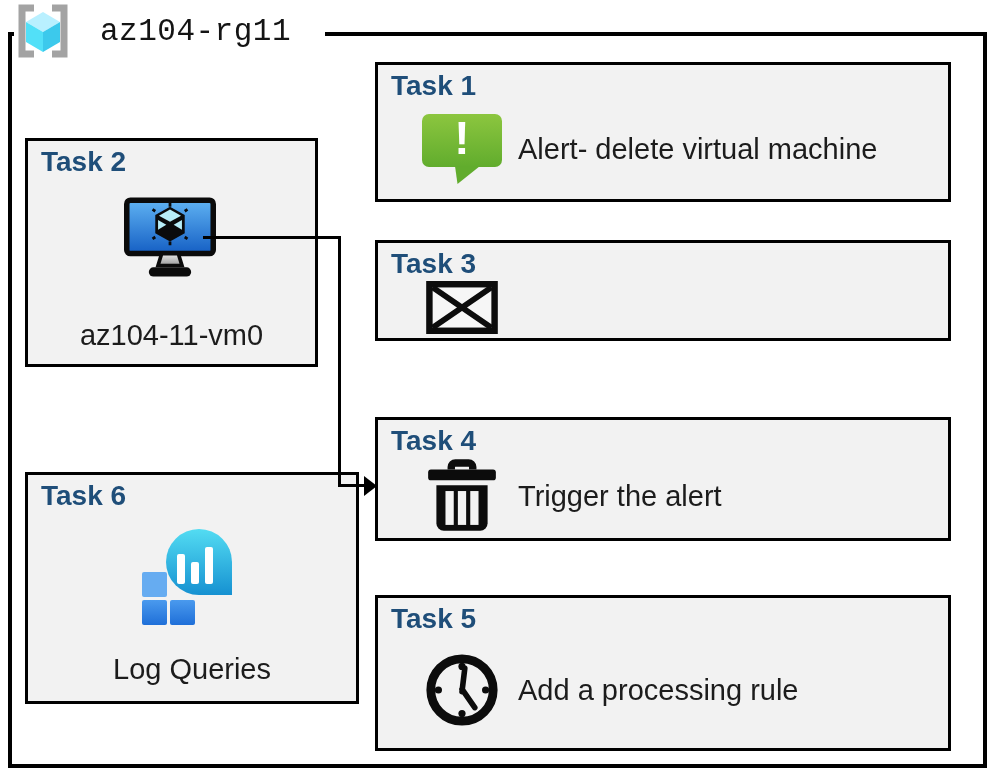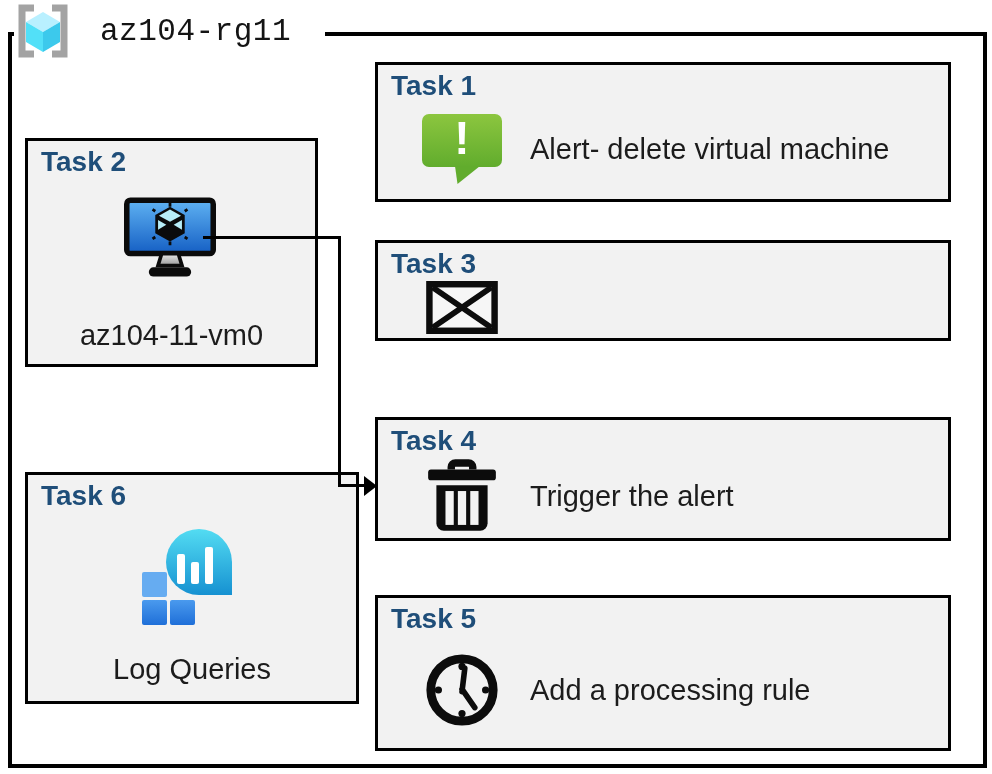--- a/index.html
+++ b/index.html
@@ -22,21 +22,21 @@
   .t4{left:375px;top:417px;width:576px;height:124px;}
   .t5{left:375px;top:595px;width:576px;height:156px;text-decoration:underline;}
 
   .heading{position:absolute;left:13px;top:5px;font-size:28px;font-weight:bold;
     color:#1F4E79;letter-spacing:0px;}
 
   .row{position:absolute;left:42px;top:40px;right:12px;bottom:6px;
     display:flex;align-items:center;}
   .icon-cell{width:84px;display:flex;align-items:center;justify-content:center;
     flex:0 0 84px;position:relative;}
-  .label{font-size:29px;color:#1c1c1c;margin-left:26px;white-space:nowrap;}
+  .label{font-size:29px;color:#1c1c1c;margin-left:14px;white-space:nowrap;}
 
   .center-label{position:absolute;left:0;width:100%;text-align:center;
     font-size:29px;color:#1c1c1c;}
   .t1 .center-label{top:178px;}
   .t6 .center-label{top:178px;}
   .t1 .icon-wrap{position:absolute;left:96px;top:56px;}
   .t6 .icon-wrap{position:absolute;left:112px;top:54px;}
 
   
   .alert-bubble{position:relative;width:80px;height:70px;}

